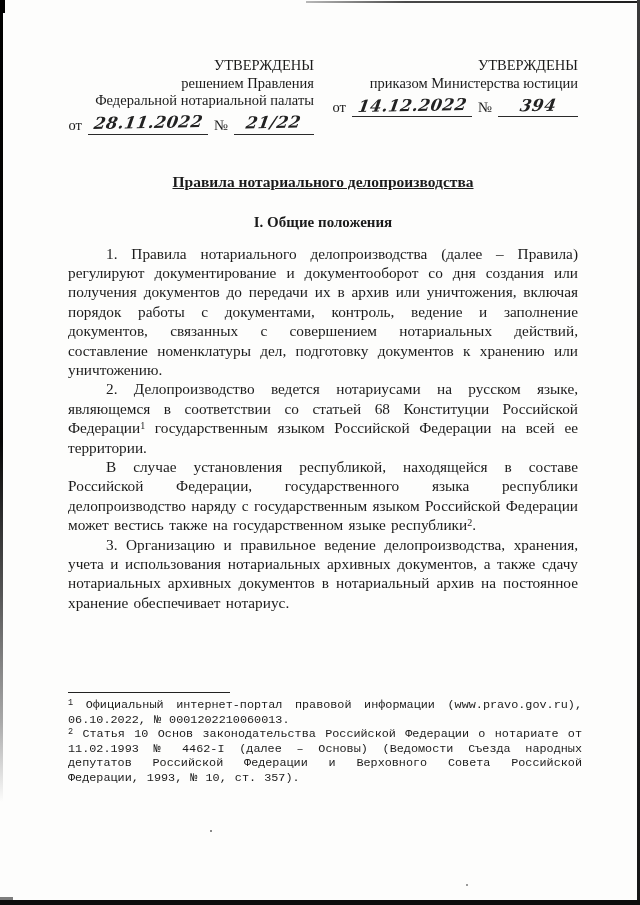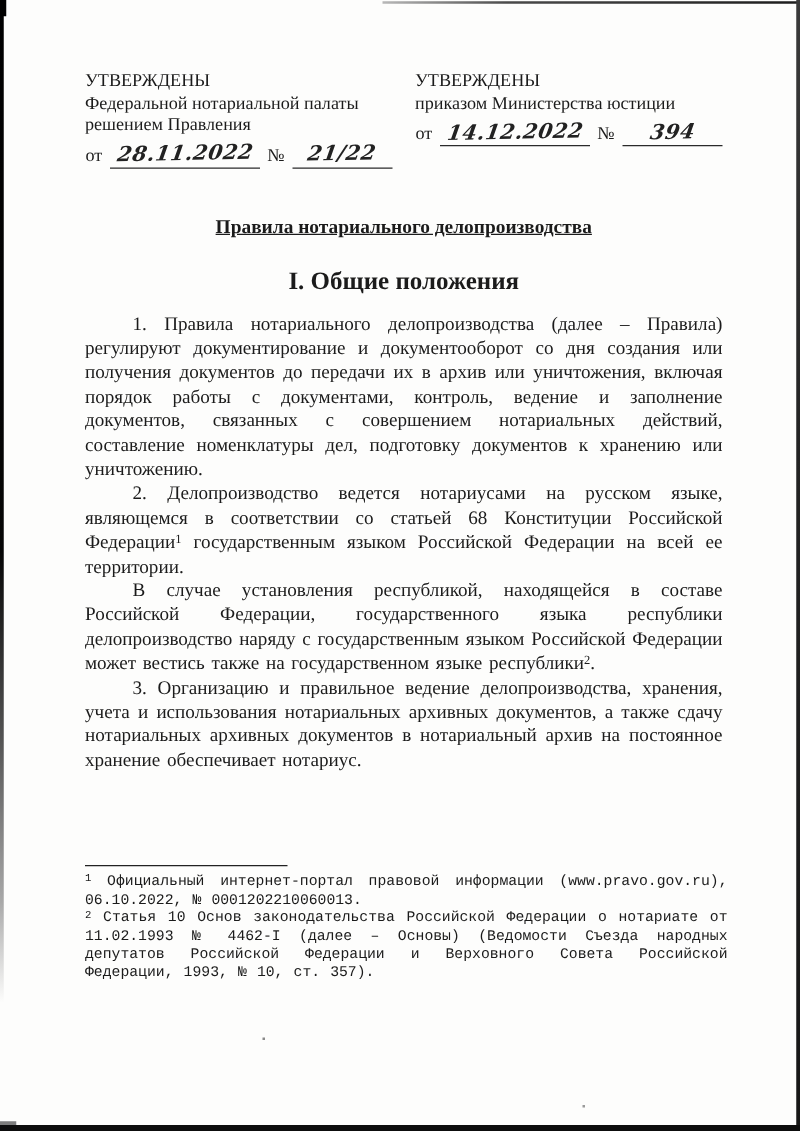--- a/index.html
+++ b/index.html
@@ -20,34 +20,34 @@
                 background:linear-gradient(to bottom,#3a3a3a,#232323 40%,#161616); }
   .art-bottom { position:absolute; left:0; right:0; bottom:0; height:5px; background:#0d0d0d; }
   .art-bottom2{ position:absolute; left:0; bottom:5px; width:13px; height:3px; background:#7d7d7d; }
   .speck-a { position:absolute; left:210px; top:830px; width:2px; height:2px; background:#8a8a8a; }
   .speck-b { position:absolute; left:466px; top:884px; width:2px; height:2px; background:#9a9a9a; }
 
   
   .content { position:absolute; left:68px; top:57px; width:510px; }
 
   .approvals { display:flex; justify-content:space-between; }
-  .approval  { width:246px; text-align:left; font-size:14.5px; line-height:17.5px; }
+  .approval  { width:246px; text-align:right; font-size:14.5px; line-height:17.5px; }
   .signrow   { display:flex; justify-content:center; align-items:flex-end; gap:6px; margin-top:3px; }
   .lbl       { font-size:14.5px; line-height:20px; }
   .blank     { display:inline-flex; justify-content:center; align-items:flex-end;
                border-bottom:1.5px solid #2a2a2a; height:21px; }
   .blank.date{ width:120px; }
   .blank.num { width:80px; }
   .hand      { font-family:"DejaVu Serif",serif; font-style:italic; font-weight:bold;
                font-size:16.5px; letter-spacing:0.5px; line-height:1;
                display:inline-block; transform:skewX(-10deg) rotate(-1deg);
                padding-bottom:2px; white-space:nowrap; color:#222; }
 
   .title    { margin-top:38px; text-align:center; font-weight:bold; font-size:15.5px;text-decoration:underline; }
-  .sectionh { margin-top:23px; text-align:center; font-weight:bold; font-size:20px; }
+  .sectionh { margin-top:23px; text-align:center; font-weight:bold; font-size:15px; }
 
   .bodytext { margin-top:13px; text-align:justify; font-size:15.3px; line-height:19.4px;
               word-spacing:1.5px; }
   .para     { margin:0; text-indent:38px; }
   .para sup { font-size:10px; line-height:0; vertical-align:4px; }
 
   .footnotes { position:absolute; left:68px; top:692px; width:514px;
                font-size:11.8px; line-height:14.6px; text-align:justify; word-spacing:1px; }
   .fn-sep    { width:162px; height:0; border-top:1.8px solid #222; margin-bottom:5px; }
   .footnote  { margin:0;font-family:Liberation Mono, monospace; }
@@ -66,22 +66,22 @@
   <div class="art-bottom2"></div>
   <div class="speck-a"></div>
   <div class="speck-b"></div>
 
   <div class="content">
 
     <div class="approvals">
 
       <div class="approval">
         <div>УТВЕРЖДЕНЫ</div>
+        <div>решением Правления</div>
         <div>Федеральной нотариальной палаты</div>
-        <div>решением Правления</div>
         <div class="signrow">
           <span class="lbl">от</span>
           <span class="blank date">
               <span class="hand">28.11.2022</span>
             </span>
           <span class="lbl">№</span>
           <span class="blank num">
               <span class="hand">21/22</span>
             </span>
         </div>

